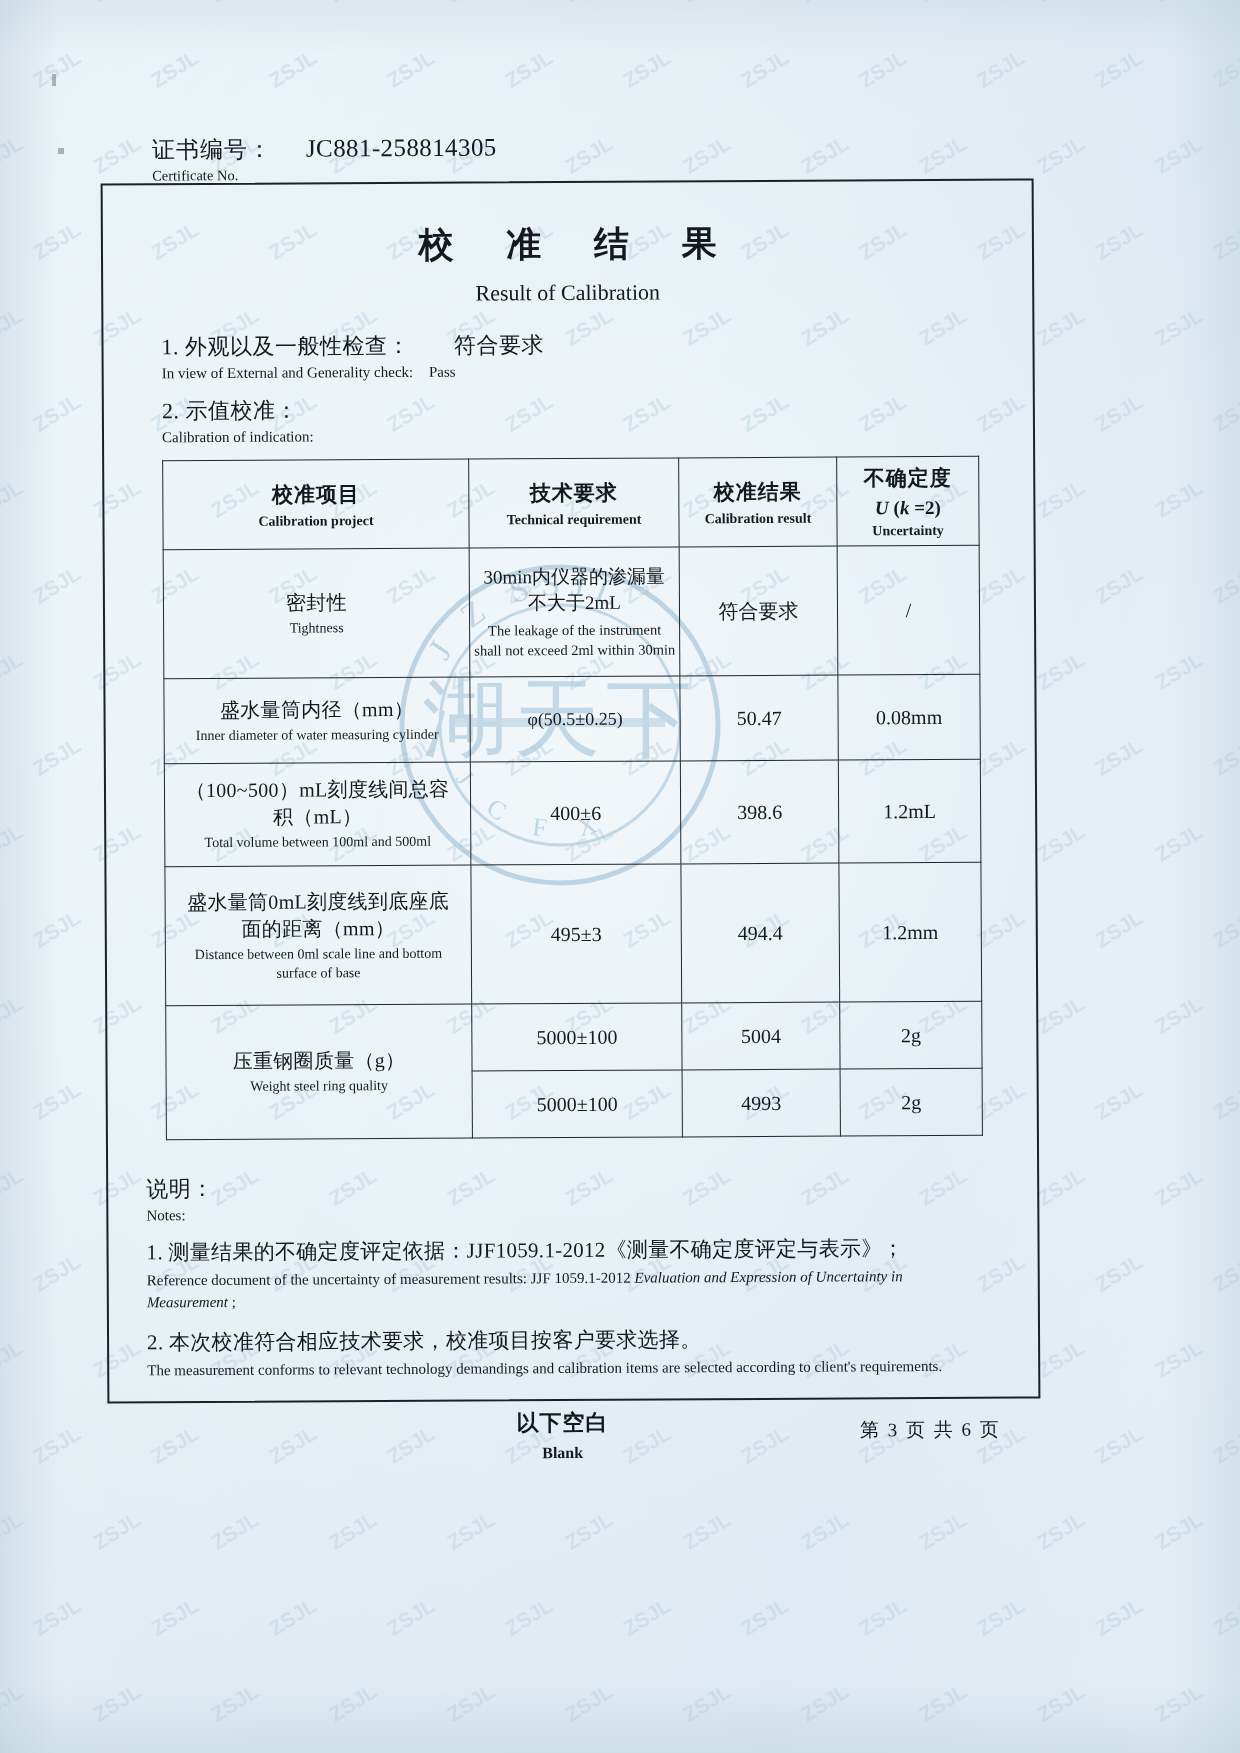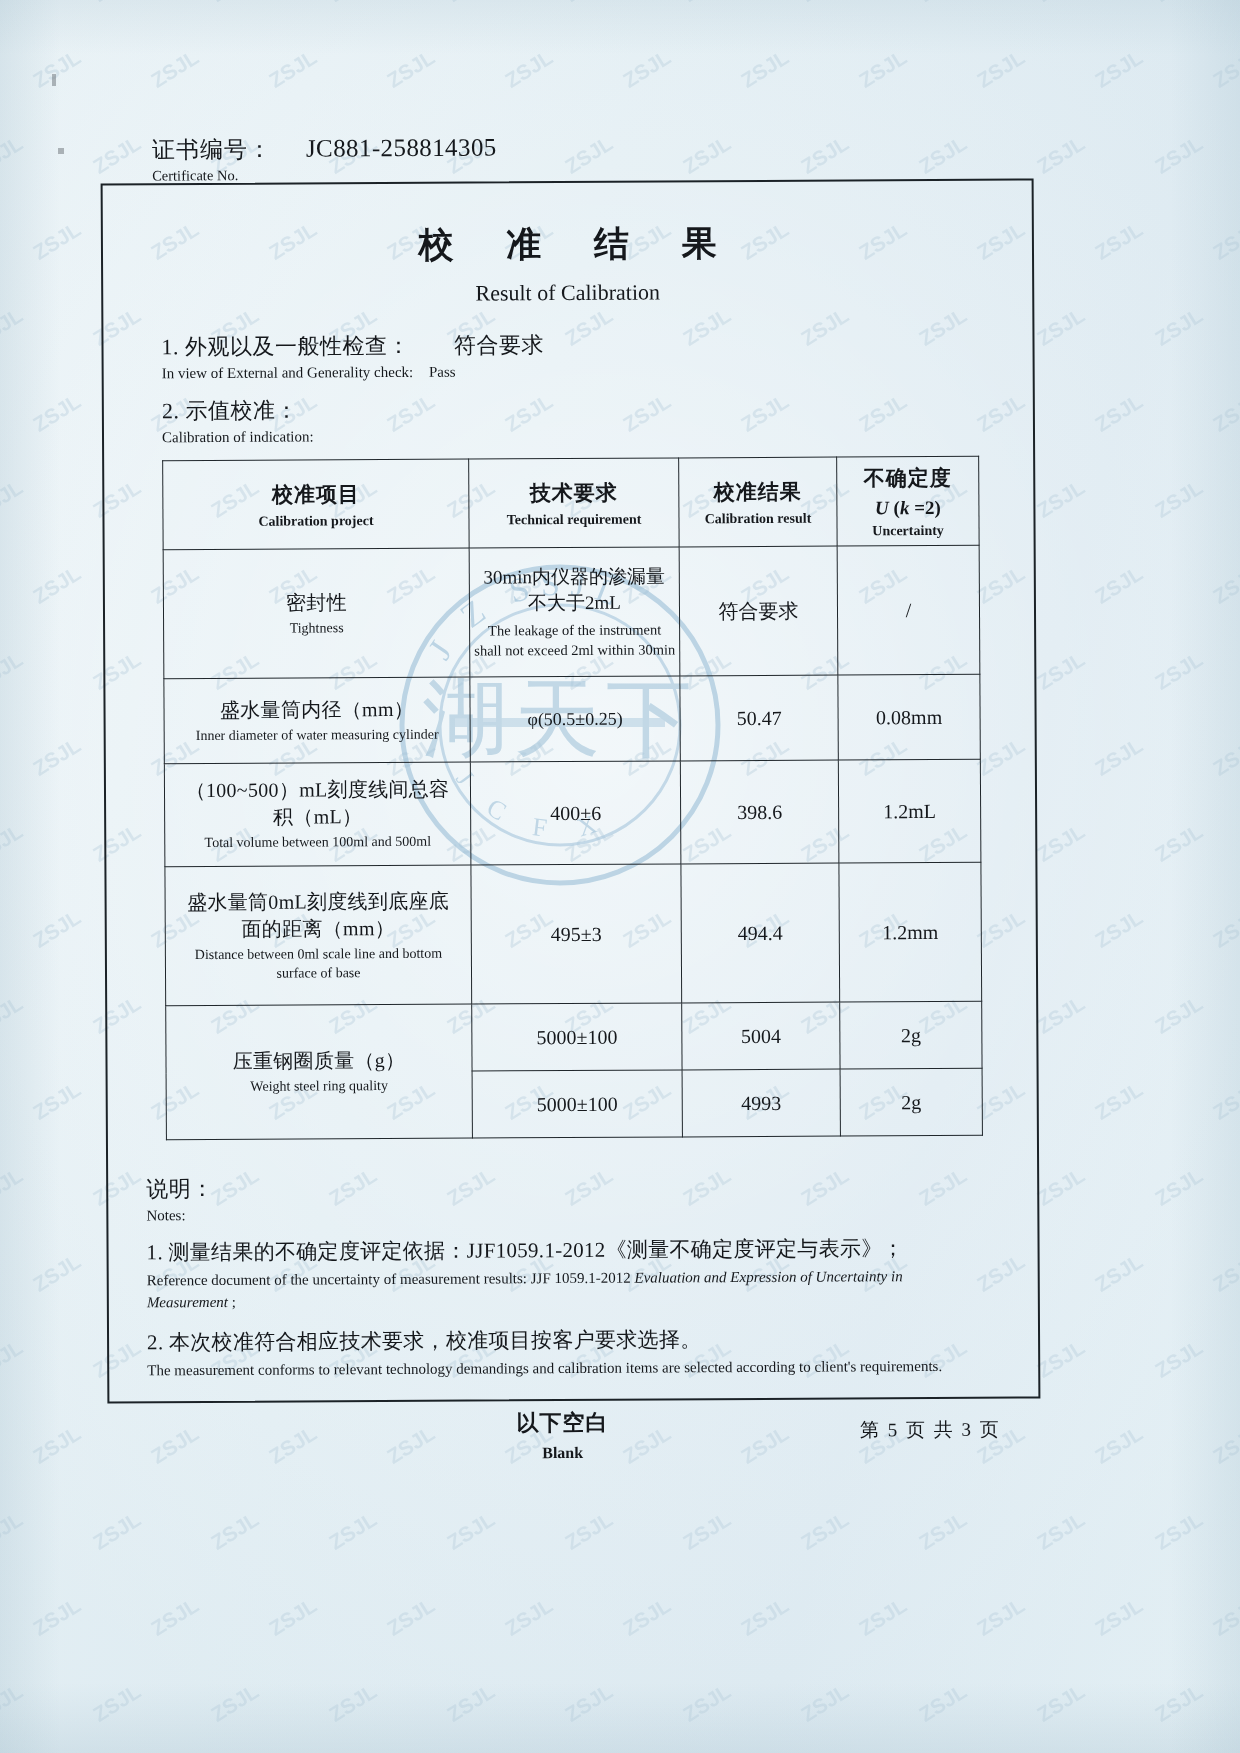--- a/index.html
+++ b/index.html
@@ -485,14 +485,14 @@
           <div class="blank-cn">以下空白</div>
           <div class="blank-en">Blank</div>
         </div>
       </div>
 
     </div>
   </div>
 
   <div class="edge-shade"></div>
 
-  <div class="footer">第 5 页 共 3 页</div>
+  <div class="footer">第 3 页 共 6 页</div>
 </div>
 
 </body></html>

